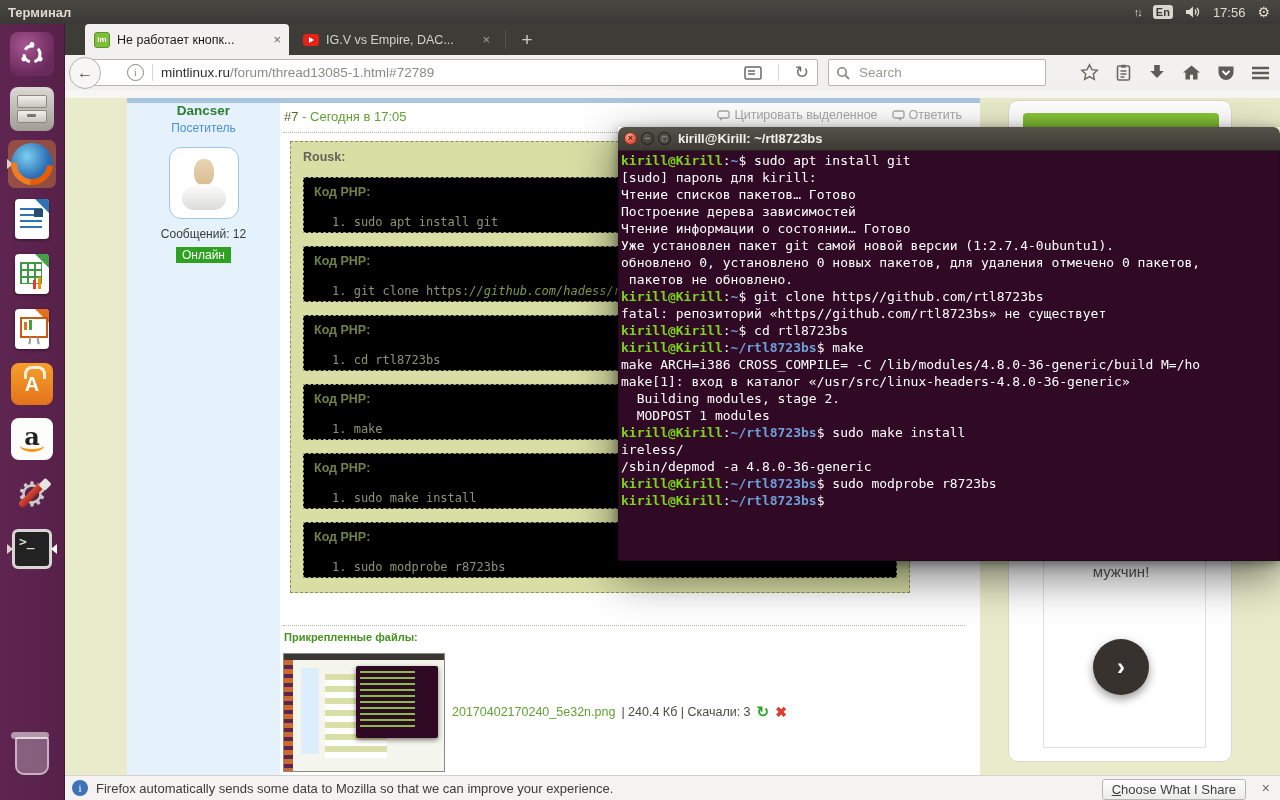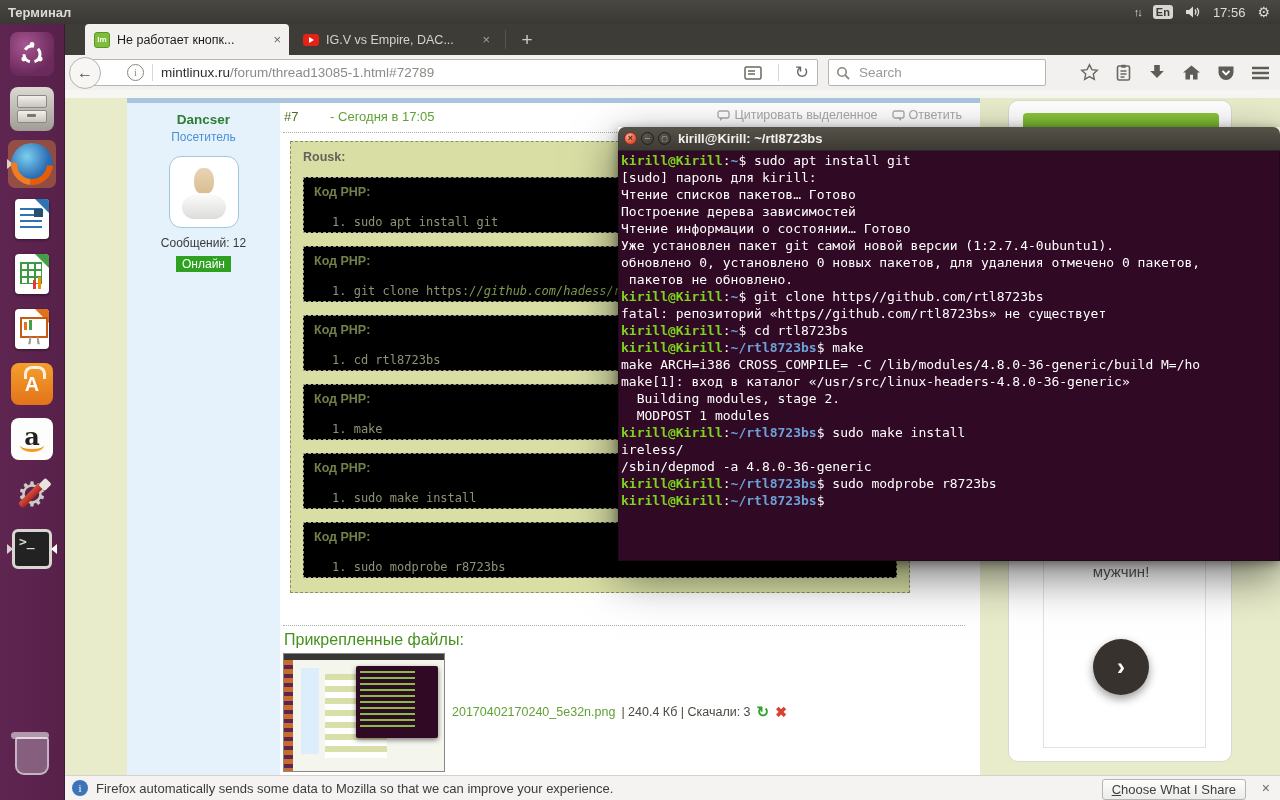--- a/index.html
+++ b/index.html
@@ -102,43 +102,43 @@
   .searchbox input{border:none;outline:none;font-size:13.5px;color:#444;width:160px;
                    font-family:"Liberation Sans",sans-serif;background:transparent;}
   .searchbox input::placeholder{color:#9b9995;}
   .nav-icons{position:absolute;right:10px;top:0;height:35px;display:flex;align-items:center;gap:16px;}
   .nicon{display:flex;align-items:center;justify-content:center;}
   
   #content{position:absolute;left:0;top:66px;width:1216px;height:685px;background:#E9ECCA;overflow:hidden;}
   .page-top{position:absolute;left:0;top:0;width:1216px;height:8px;background:#F6F6F3;}
   .tbl-bluebar{position:absolute;left:63px;top:8px;width:853px;height:5px;background:#A9C6DE;}
   .usercol{position:absolute;left:63px;top:13px;width:153px;height:672px;background:#E5F2FB;text-align:center;}
-  .uname{margin-top:9px;font-size:13.5px;font-weight:bold;color:#2E7D32;}
+  .uname{font-size:13.5px;font-weight:bold;color:#2E7D32;}
   .urole{margin-top:3px;font-size:12px;color:#4A90D9;}
   .avatar{margin:12px auto 0;width:68px;height:70px;background:#fff;border:1px solid #9fc7e0;border-radius:12px;position:relative;}
   .av-head{position:absolute;left:24px;top:11px;width:20px;height:26px;background:linear-gradient(#e9d4b4,#d9bd92);border-radius:45% 45% 40% 40%;}
   .av-body{position:absolute;left:12px;top:36px;width:44px;height:26px;background:linear-gradient(#fdfdfd,#dcdcda);border-radius:50% 50% 12px 12px;}
   .umsg{margin-top:8px;font-size:12px;color:#3a3a3a;}
   .ubadge{display:inline-block;margin-top:6px;background:#2EA121;color:#fff;font-size:12px;padding:1px 6px;}
   .postcell{position:absolute;left:216px;top:13px;width:700px;height:672px;background:#fff;}
   .post-actions{position:absolute;right:18px;top:5px;font-size:12.5px;color:#a8a8a8;display:flex;gap:14px;align-items:center;}
   .pa-item{display:flex;align-items:center;gap:4px;}
   .post-head{position:absolute;left:4px;top:6px;font-size:13px;}
   .ph-num{color:#4d6e2b;}
-  .ph-date{color:#61A135;margin-left:28px;}
+  .ph-date{color:#61A135;}
   .dotline{position:absolute;left:3px;width:682px;border-bottom:1px dotted #b0b0a0;}
   .dl1{top:29px;} .dl2{top:522px;}
   .quote{position:absolute;left:10px;top:38px;width:620px;height:452px;background:#D8DEA4;
          border:1px dashed #8a9060;box-sizing:border-box;padding:8px 12px;}
   .q-author{font-size:12.5px;font-weight:bold;color:#63635A;}
   .codeblock{margin-top:13px;background:#000000;border:1px dashed #9c9c86;padding:7px 10px 9px;height:38px;box-sizing:content-box;}
   .cb-label{font-size:12.5px;font-weight:bold;color:#72814a;}
   .cb-code{margin:16px 0 0 18px;font-family:"DejaVu Sans Mono",monospace;font-size:12px;color:#8F9374;white-space:pre;}
   .cb-comment{font-style:italic;color:#7F9A52;}
-  .attach-title{position:absolute;left:4px;top:528px;font-size:16px;font-weight:normal;color:#46921e;}
+  .attach-title{position:absolute;left:4px;top:528px;font-size:11px;font-weight:bold;color:#46921e;}
   .thumb{position:absolute;left:3px;top:550px;width:160px;height:117px;background:#fff;border:1px solid #888;overflow:hidden;}
   .th-top{position:absolute;left:0;top:0;width:160px;height:6px;background:#3a3834;}
   .th-left{position:absolute;left:0;top:6px;width:9px;height:111px;
            background:repeating-linear-gradient(#c86b2d 0 5px,#5d2450 5px 9px);}
   .th-main{position:absolute;left:9px;top:6px;right:0;bottom:0;background:#f4f5ec;}
   .th-col{position:absolute;left:8px;top:8px;width:18px;height:86px;background:#dceefc;}
   .th-lines{position:absolute;left:32px;top:14px;width:62px;height:84px;
             background:repeating-linear-gradient(#d9dfa8 0 6px,#fff 6px 12px);}
   .th-term{position:absolute;right:6px;top:6px;width:82px;height:72px;background:#300a24;border-radius:2px;
            box-shadow:0 2px 5px rgba(0,0,0,.5);}

